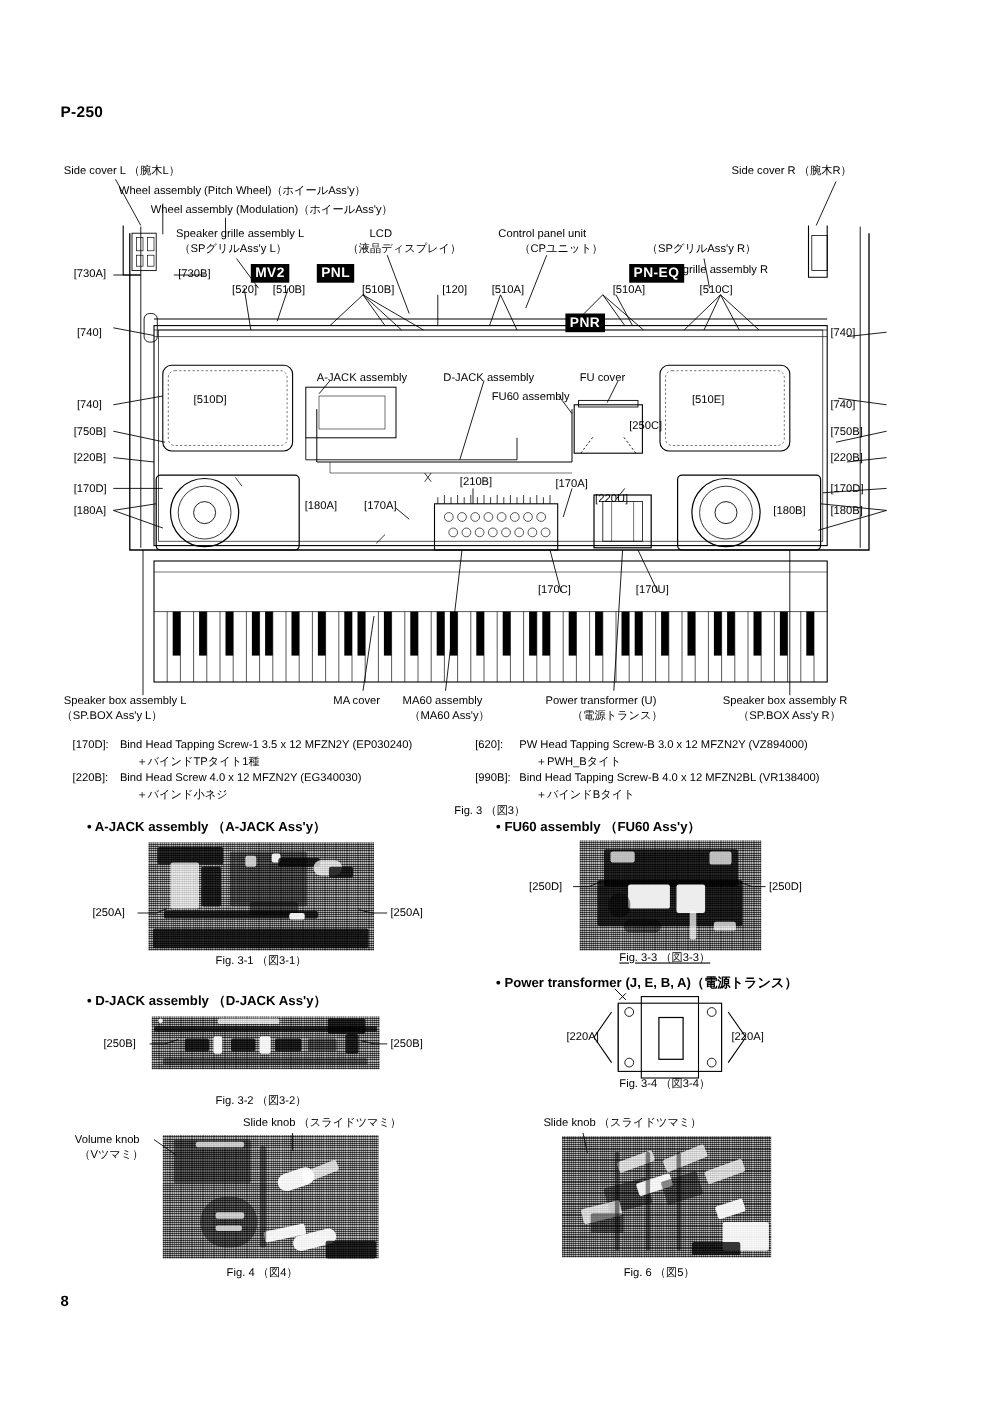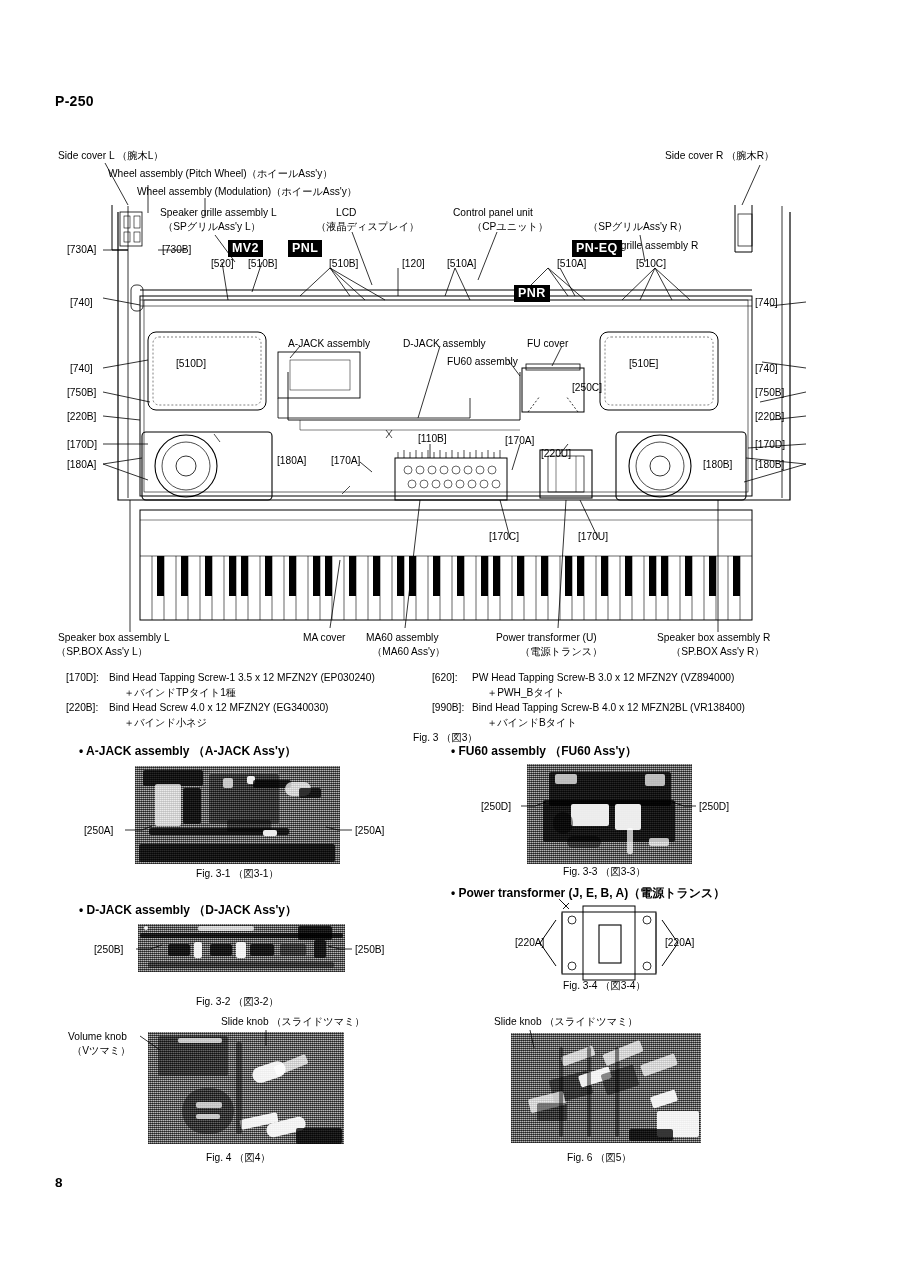--- a/index.html
+++ b/index.html
@@ -323,21 +323,21 @@
   <div class="t f10" style="left:67px;top:411px;">[220B]</div>
   <div class="t f10" style="left:755px;top:411px;">[220B]</div>
   <div class="t f10" style="left:67px;top:439px;">[170D]</div>
   <div class="t f10" style="left:755px;top:439px;">[170D]</div>
   <div class="t f10" style="left:67px;top:459px;">[180A]</div>
   <div class="t f10" style="left:277px;top:455px;">[180A]</div>
   <div class="t f10" style="left:755px;top:459px;">[180B]</div>
   <div class="t f10" style="left:703px;top:459px;">[180B]</div>
   <div class="t f10" style="left:331px;top:455px;">[170A]</div>
   <div class="t f10" style="left:505px;top:435px;">[170A]</div>
-  <div class="t f10" style="left:418px;top:433px;">[110B]</div>
+  <div class="t f10" style="left:418px;top:433px;">[210B]</div>
   <div class="t f10" style="left:541px;top:448px;">[220U]</div>
   <div class="t f10" style="left:489px;top:531px;">[170C]</div>
   <div class="t f10" style="left:578px;top:531px;">[170U]</div>
   <div class="t f10" style="left:528px;top:382px;margin-left:44px;">[250C]</div>
 
   <div class="t f10" style="left:288px;top:338px;">A-JACK assembly</div>
   <div class="t f10" style="left:403px;top:338px;">D-JACK assembly</div>
   <div class="t f10" style="left:527px;top:338px;">FU cover</div>
   <div class="t f10" style="left:447px;top:356px;">FU60 assembly</div>
 
@@ -409,21 +409,21 @@
       <div class="blob dk" style="left:16px;top:36px;width:132px;height:42px;"></div>
       <div class="blob vlt" style="left:44px;top:40px;width:38px;height:22px;"></div>
       <div class="blob vlt" style="left:88px;top:40px;width:26px;height:26px;"></div>
       <div class="blob md" style="left:26px;top:48px;width:20px;height:22px;border-radius:10px;"></div>
       <div class="blob lt" style="left:100px;top:64px;width:6px;height:26px;"></div>
       <div class="blob md" style="left:40px;top:72px;width:34px;height:12px;border-radius:8px;"></div>
       <div class="blob lt" style="left:122px;top:74px;width:20px;height:8px;"></div>
     </div>
     <div class="t f10" style="left:481px;top:801px;">[250D]</div>
     <div class="t f10" style="left:699px;top:801px;">[250D]</div>
-    <div class="t f10" style="left:563px;top:866px;">Fig. 3-3 （図3-3）</div>
+    <div class="t f10" style="left:563px;top:866px;text-decoration:underline;">Fig. 3-3 （図3-3）</div>
     <svg width="909" height="1284">
       <g stroke="#000" fill="none" stroke-width="0.8">
         <path d="M521,806 L535,806 M535,806 L546,802"></path>
         <path d="M696,806 L684,806 M684,806 L672,802"></path>
       </g>
     </svg>
   </div>
 
   <div>
     <div class="t f12 b" style="left:79px;top:903px;">• D-JACK assembly （D-JACK Ass'y）</div>

